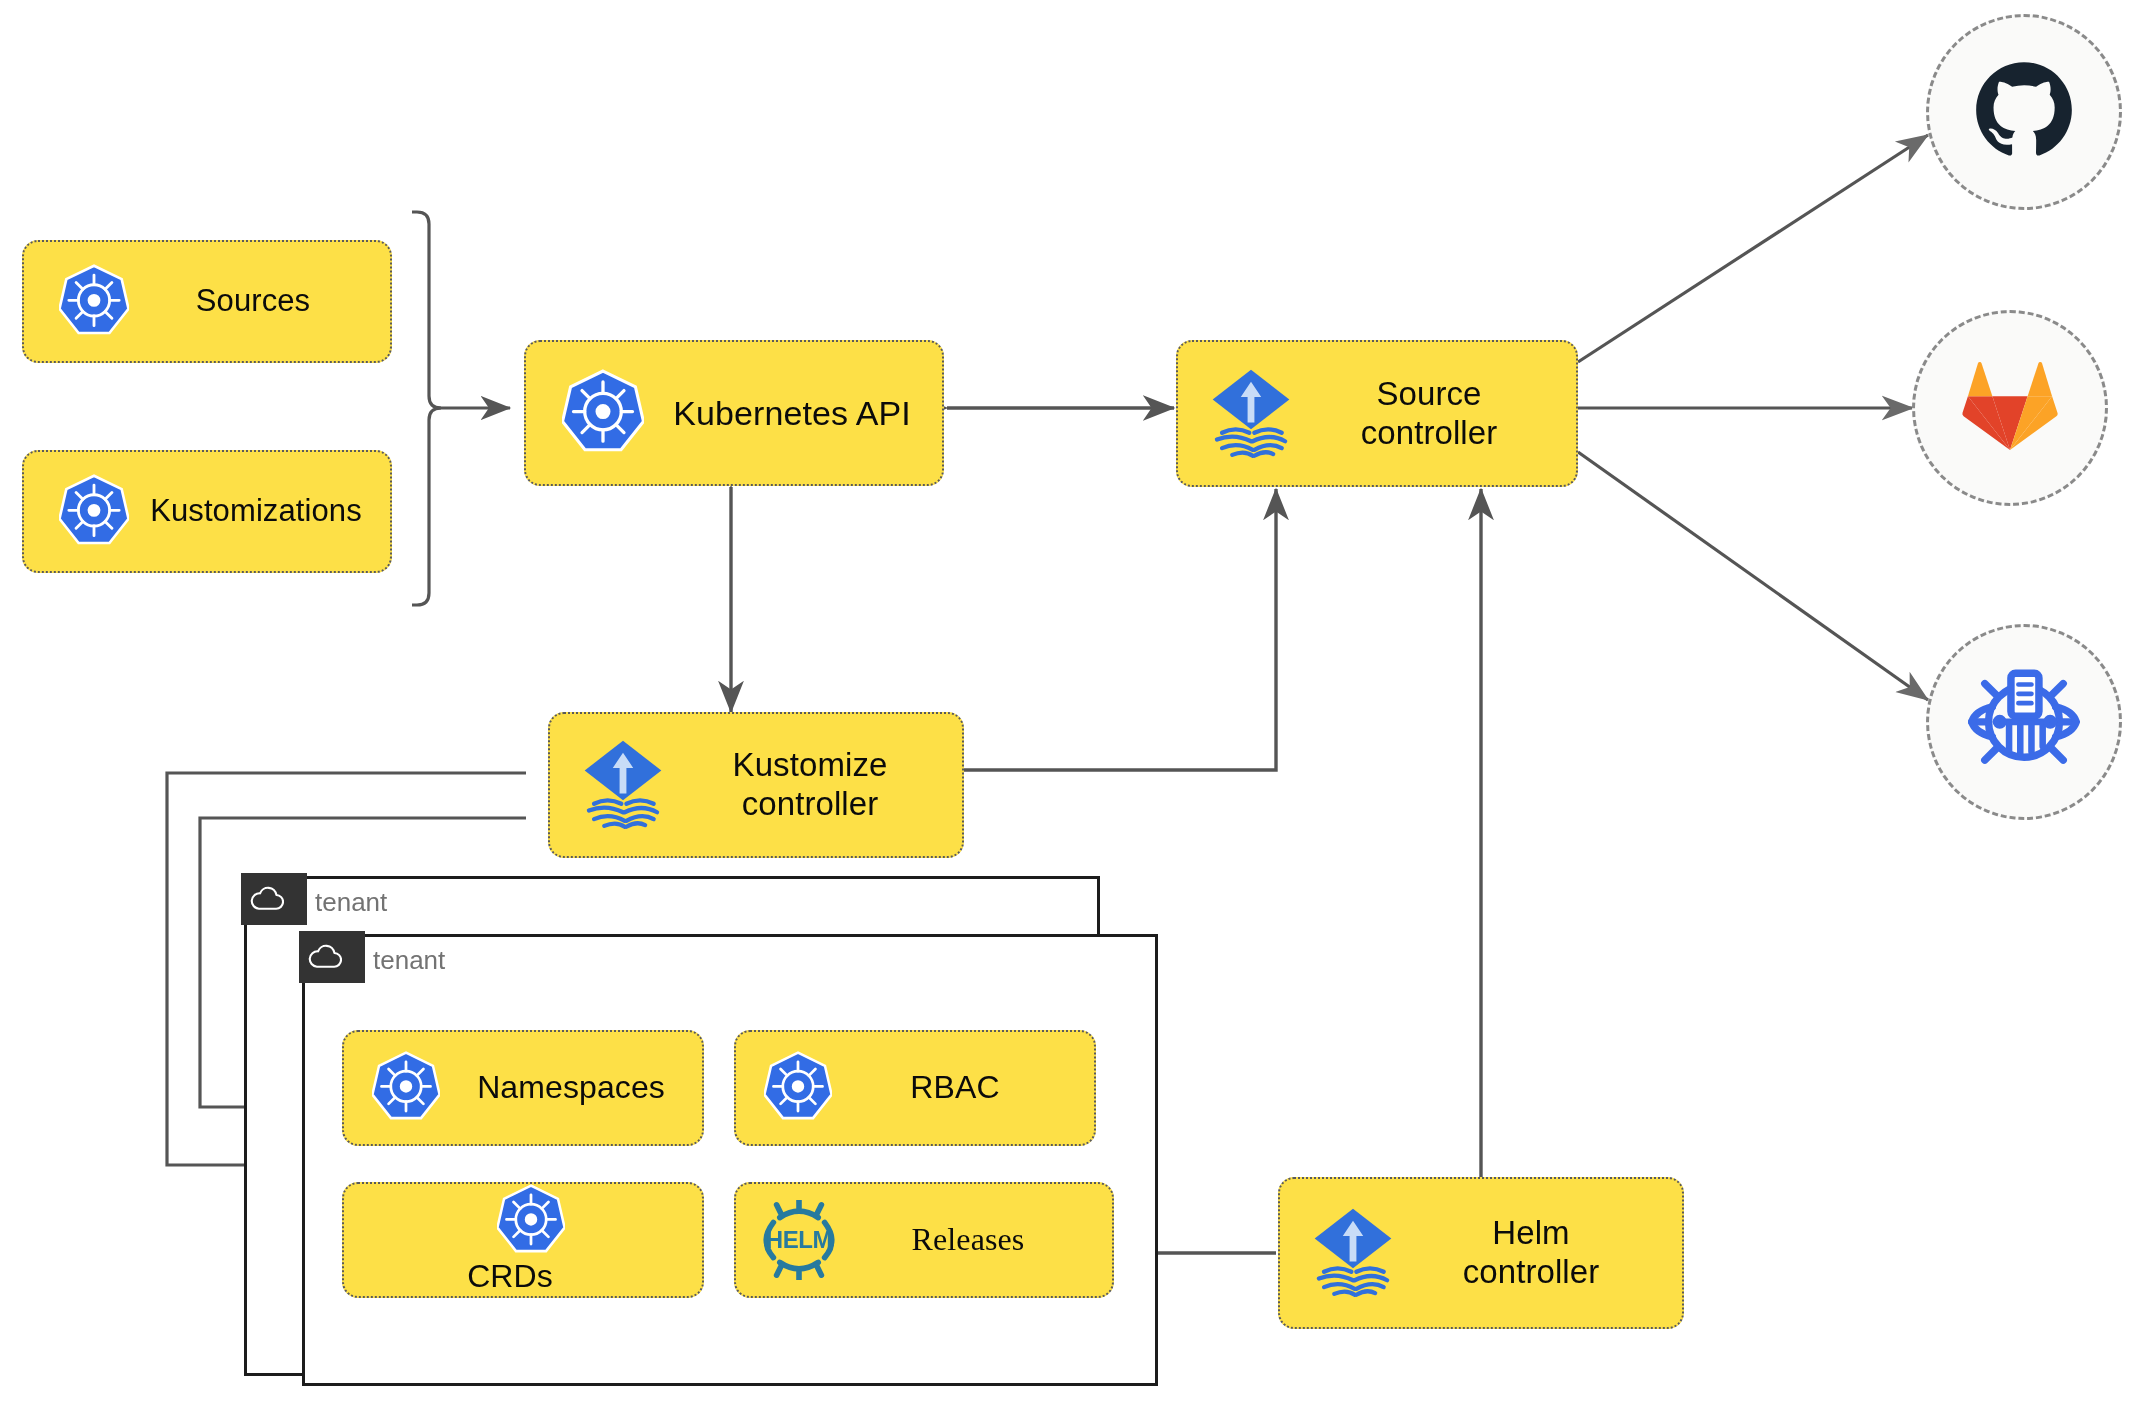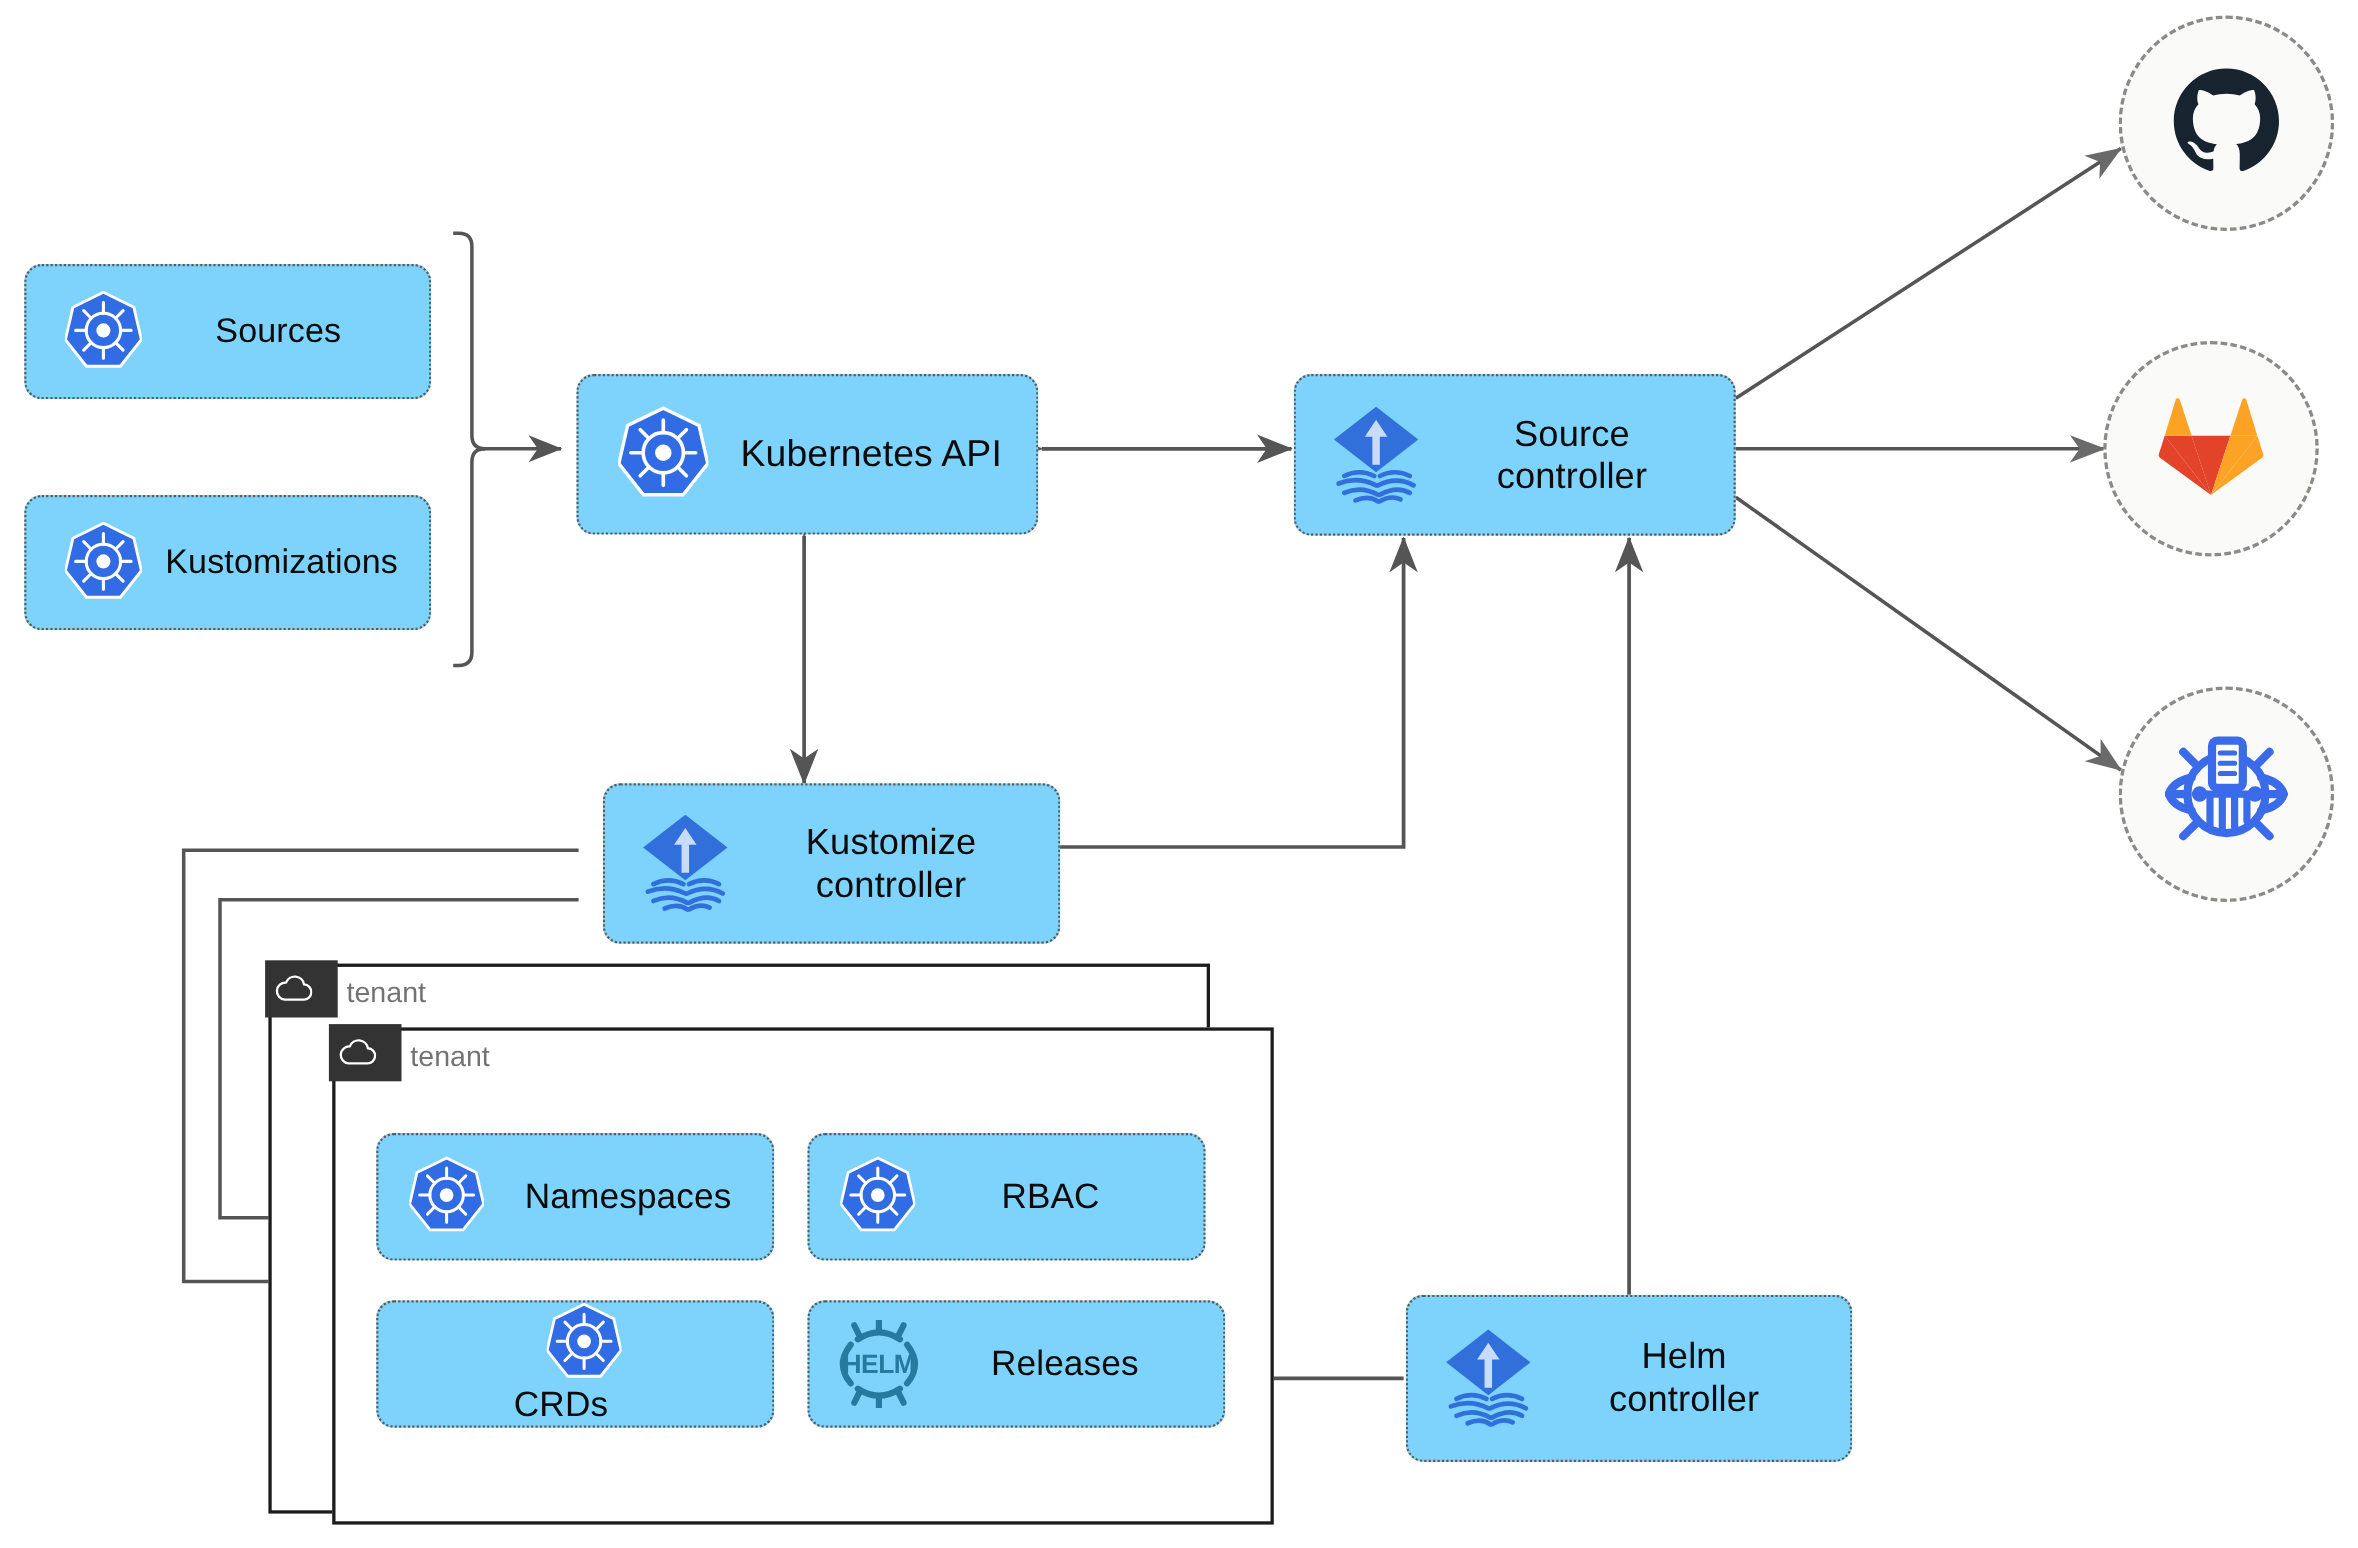--- a/index.html
+++ b/index.html
@@ -2,21 +2,21 @@
 <html><head>
 <meta charset="utf-8">
 <style>
   html,body{margin:0;padding:0;background:#ffffff;}
   body{width:2144px;height:1407px;position:relative;overflow:hidden;
        font-family:"Liberation Sans","DejaVu Sans",sans-serif;color:#000;}
   #stage{position:absolute;left:0;top:0;width:2144px;height:1407px;}
   svg.edges{position:absolute;left:0;top:0;width:2144px;height:1407px;overflow:visible;}
 
   
-  .rbox{position:absolute;background:#7dd3fc;border:2.6px dotted #5a5a5a;
+  .rbox{position:absolute;background:#fde047;border:2.6px dotted #5a5a5a;
         border-radius:16px;display:flex;align-items:center;box-sizing:border-box;z-index:4;}
   .rbox .ic{flex:0 0 auto;display:flex;align-items:center;justify-content:center;}
   .rbox .lbl{flex:1 1 auto;text-align:center;font-size:31px;line-height:1.18;
              color:#0b0b0b;letter-spacing:.1px;white-space:pre-line;}
 
   
   .dcirc{position:absolute;border-radius:50%;background:#fafaf9;
          border:3px dashed #8a8a8a;display:flex;align-items:center;
          justify-content:center;box-sizing:border-box;z-index:4;}
 
@@ -327,16 +327,16 @@
           <path d="M26 22 Q 50 6 74 22"></path>
           <path d="M26 78 Q 50 94 74 78"></path>
           <path d="M28 18 L22 6 M50 10 L50 -2 M72 18 L78 6"></path>
           <path d="M28 82 L22 94 M50 90 L50 102 M72 82 L78 94"></path>
           <path d="M18 28 Q 6 44 10 56 M82 28 Q 94 44 90 56"></path>
           <path d="M18 72 Q 8 60 10 52 M82 72 Q 92 60 90 52"></path>
         </g>
         <text x="50" y="60" text-anchor="middle" font-family="Liberation Sans, sans-serif" font-size="30" font-weight="bold" fill="#277A9F" letter-spacing="-0.5">HELM</text>
       </svg>
     </span>
-    <span class="lbl" style="font-size:32px;padding-right:24px;">Releases</span>
+    <span class="lbl" style="font-size:32px;padding-right:24px;font-family:Liberation Serif, serif;">Releases</span>
   </div>
 
 </div>
 
 </body></html>

